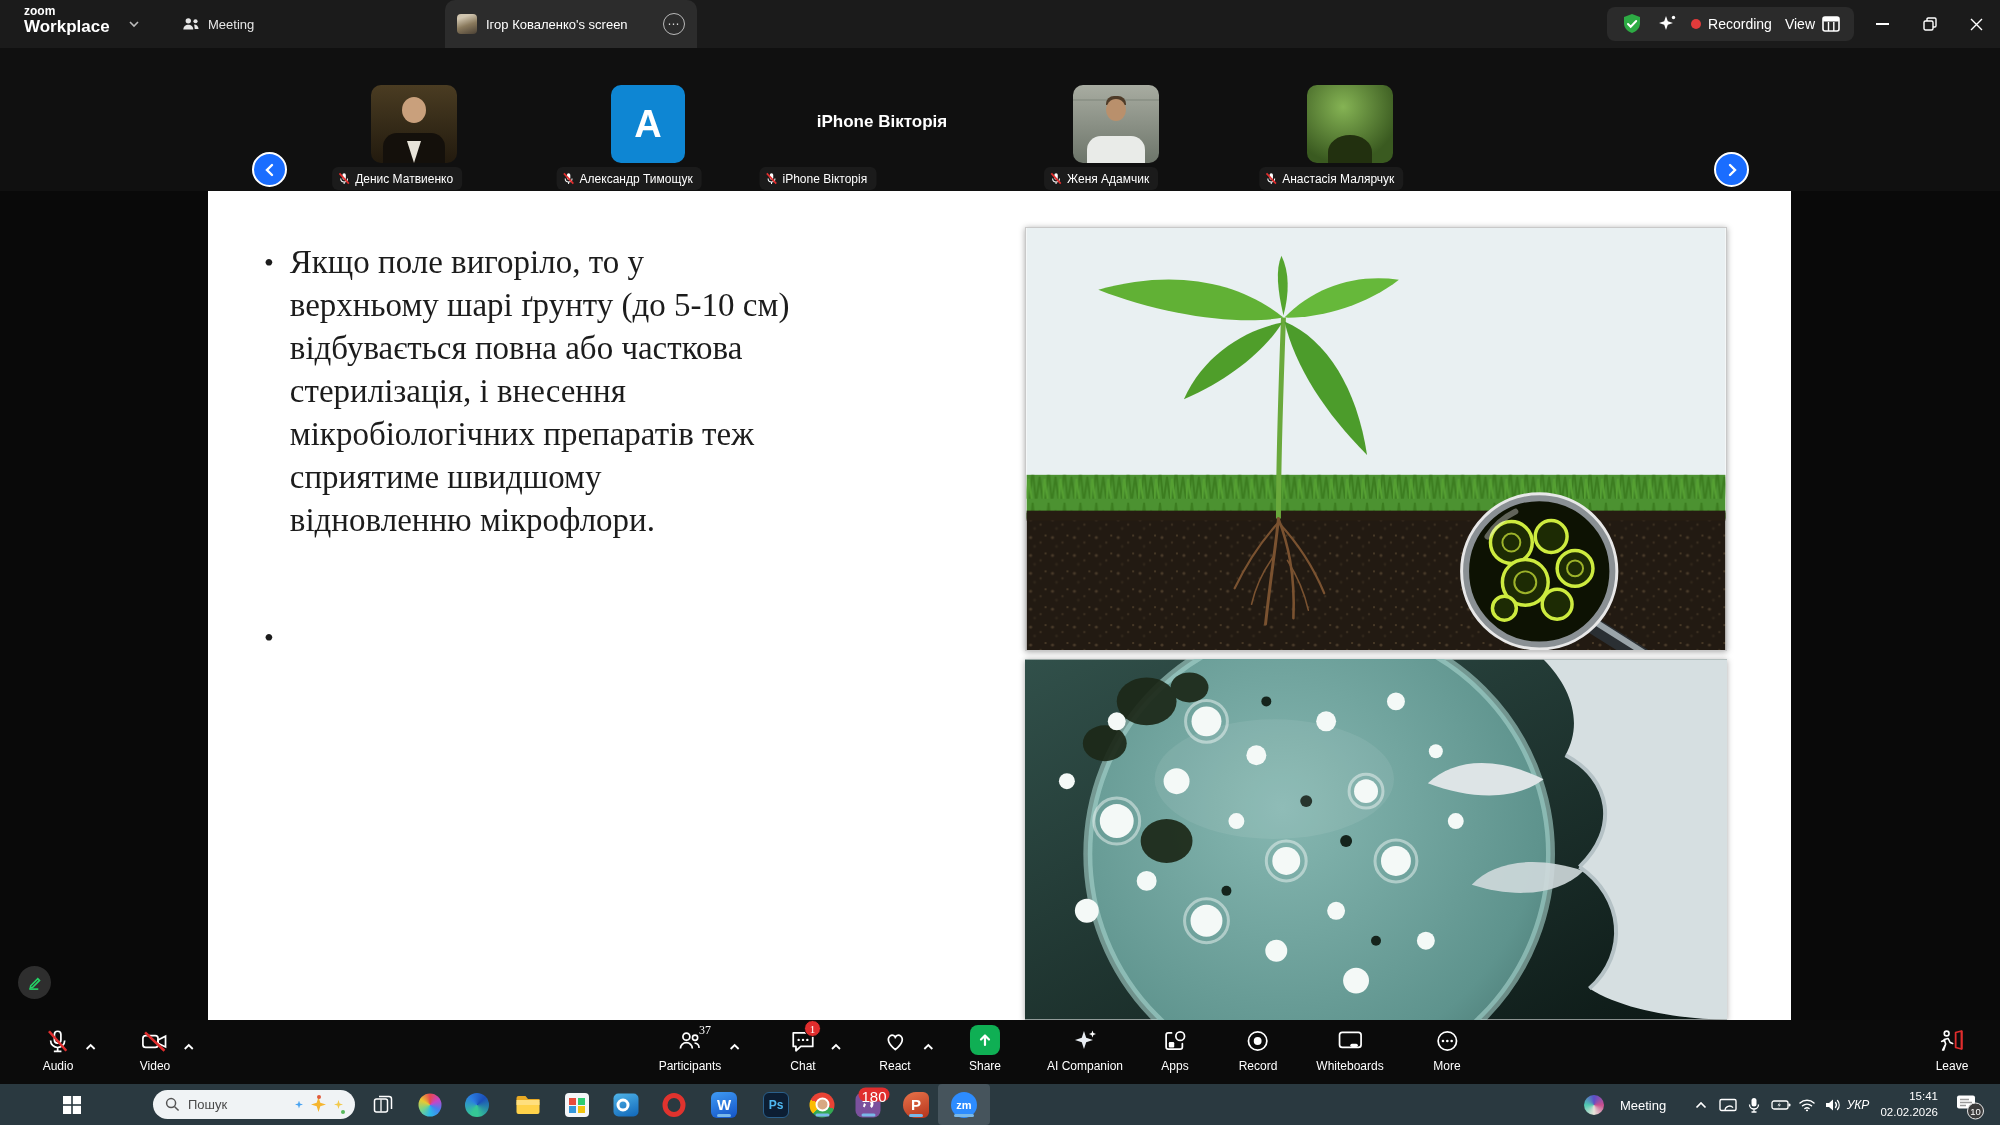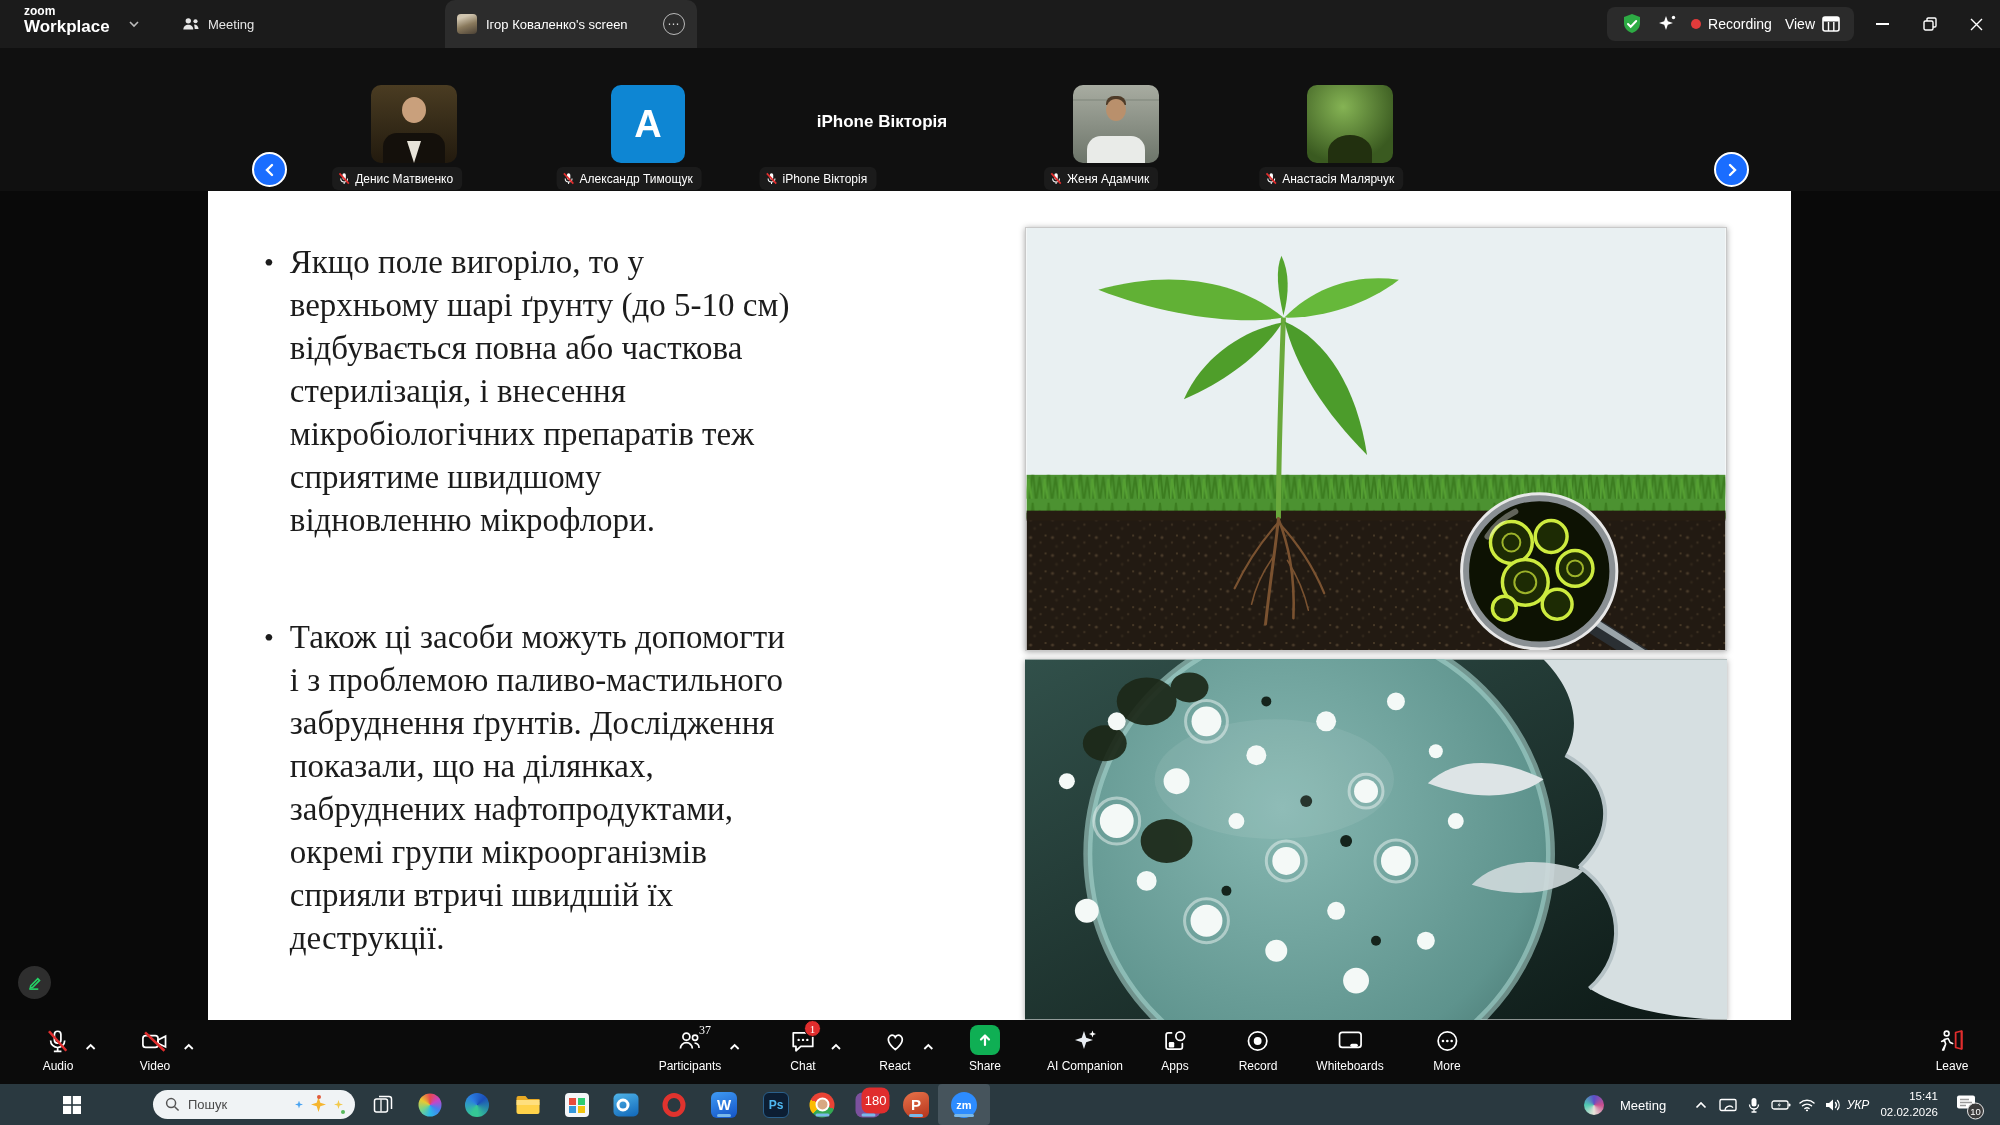--- a/index.html
+++ b/index.html
@@ -86,21 +86,21 @@
   .spark-b { width:8px; height:8px; background:#4aa3f0; clip-path:polygon(50% 0,62% 38%,100% 50%,62% 62%,50% 100%,38% 62%,0 50%,38% 38%); }
   .dot-r { width:4px; height:4px; border-radius:50%; background:#e05a3a; position:absolute; top:5px; right:34px; }
   .dot-g { width:4px; height:4px; border-radius:50%; background:#58b85c; position:absolute; bottom:5px; right:10px; }
   .app26 { width:26px; height:26px; border-radius:6px; display:grid; place-items:center; font-weight:bold; }
   .indicator { position:absolute; bottom:1px; left:50%; transform:translateX(-50%); width:14px; height:3px; border-radius:2px; background:#79b8e8; }
   .zoom-active-bg { position:absolute; left:938px; top:0; width:52px; height:41px; background:#46545c; border-radius:4px; }
   .tray-label { color:#fff; font-size:13px; }
   .lang { color:#fff; font-size:12px;font-style:italic; }
   .clock { position:absolute; right:62px; top:4px; text-align:right; color:#fff; font-size:11.5px; line-height:16px; }
   .notif-badge { position:absolute; right:-8px; bottom:-4px; width:17px; height:17px; border-radius:50%; background:#3c3c3c; border:1.5px solid #e8e8e8; color:#fff; font-size:9.5px; display:grid; place-items:center; }
-  .viber-badge { position:absolute; top:-5px; right:-9px; min-width:22px; height:26px; border-radius:8px; background:#e02d2d; color:#fff; font-size:13px; display:grid; place-items:center; padding:0 3px; }
+  .viber-badge { position:absolute; top:-5px; right:-9px; min-width:22px; height:14px; border-radius:8px; background:#e02d2d; color:#fff; font-size:15px; display:grid; place-items:center; padding:0 3px; }
 </style>
 </head>
 <body>
 
 <div class="screen">
 
   <div class="titlebar">
     <div class="zoom-logo">
       <div class="l1">zoom</div>
       <div class="l2">Workplace</div>
@@ -259,28 +259,20 @@
           <span class="btext">Якщо поле вигоріло, то у
 верхньому шарі ґрунту (до 5-10 см)
 відбувається повна або часткова
 стерилізація, і внесення
 мікробіологічних препаратів теж
 сприятиме швидшому
 відновленню мікрофлори.</span>
         </div>
         <div class="bullet">
           <span class="marker">•</span>
-          <span class="btext">Також ці засоби можуть допомогти
-і з проблемою паливо-мастильного
-забруднення ґрунтів. Дослідження
-показали, що на ділянках,
-забруднених нафтопродуктами,
-окремі групи мікроорганізмів
-сприяли втричі швидшій їх
-деструкції.</span>
         </div>
       </div>
       <div class="img-col">
         <div class="img-frame img-top">
           <svg viewBox="0 0 702 424">
             <defs>
               <pattern id="soiltex" width="22" height="18" patternUnits="userSpaceOnUse">
                 <rect width="22" height="18" fill="#221a12"></rect>
                 <circle cx="4" cy="5" r="1.6" fill="#483a29"></circle>
                   <circle cx="14" cy="10" r="1.2" fill="#3a2e20"></circle>

